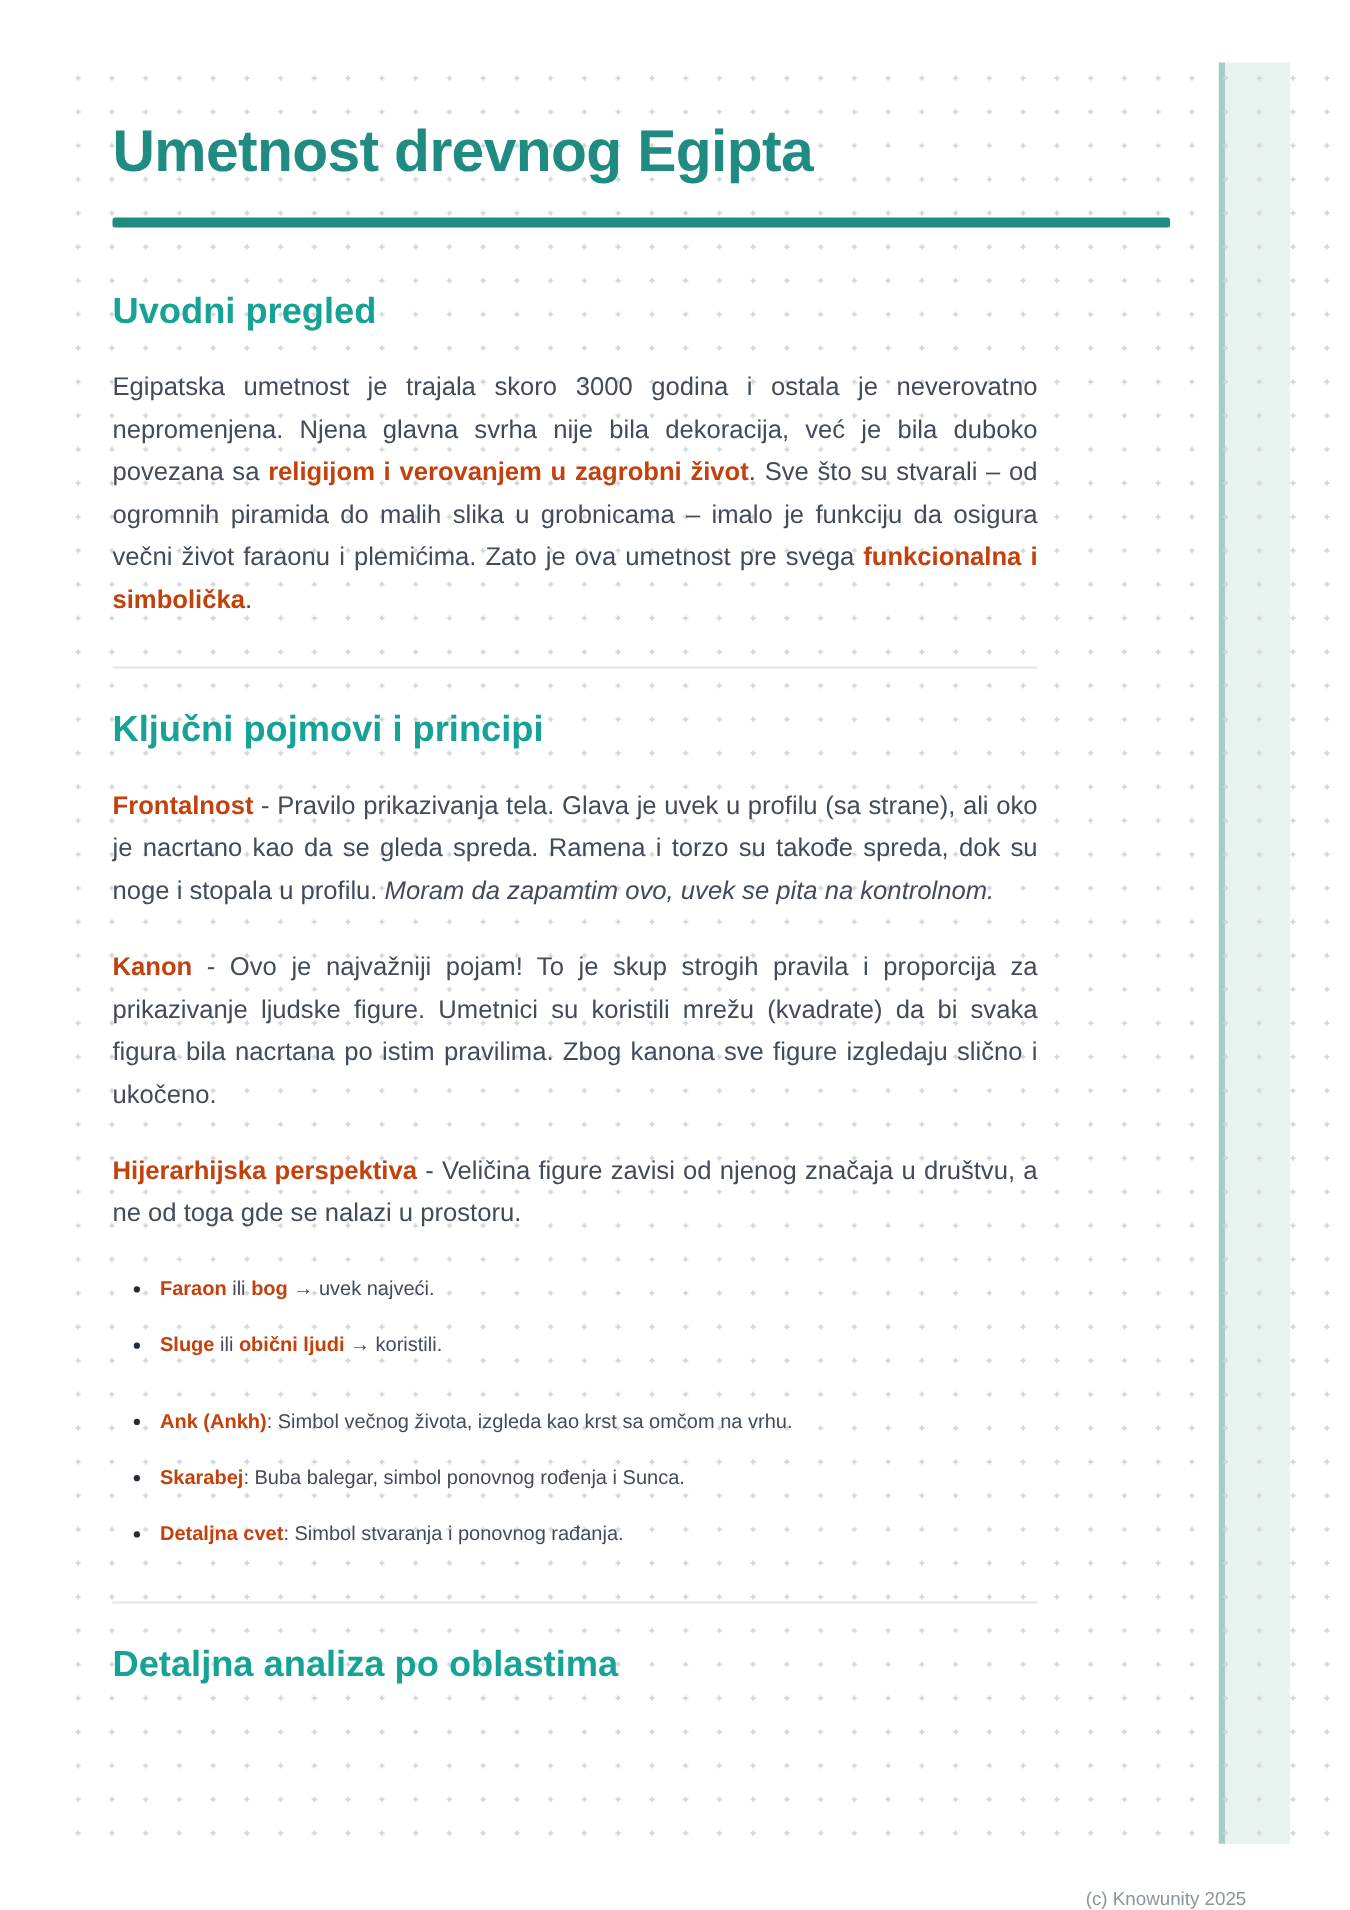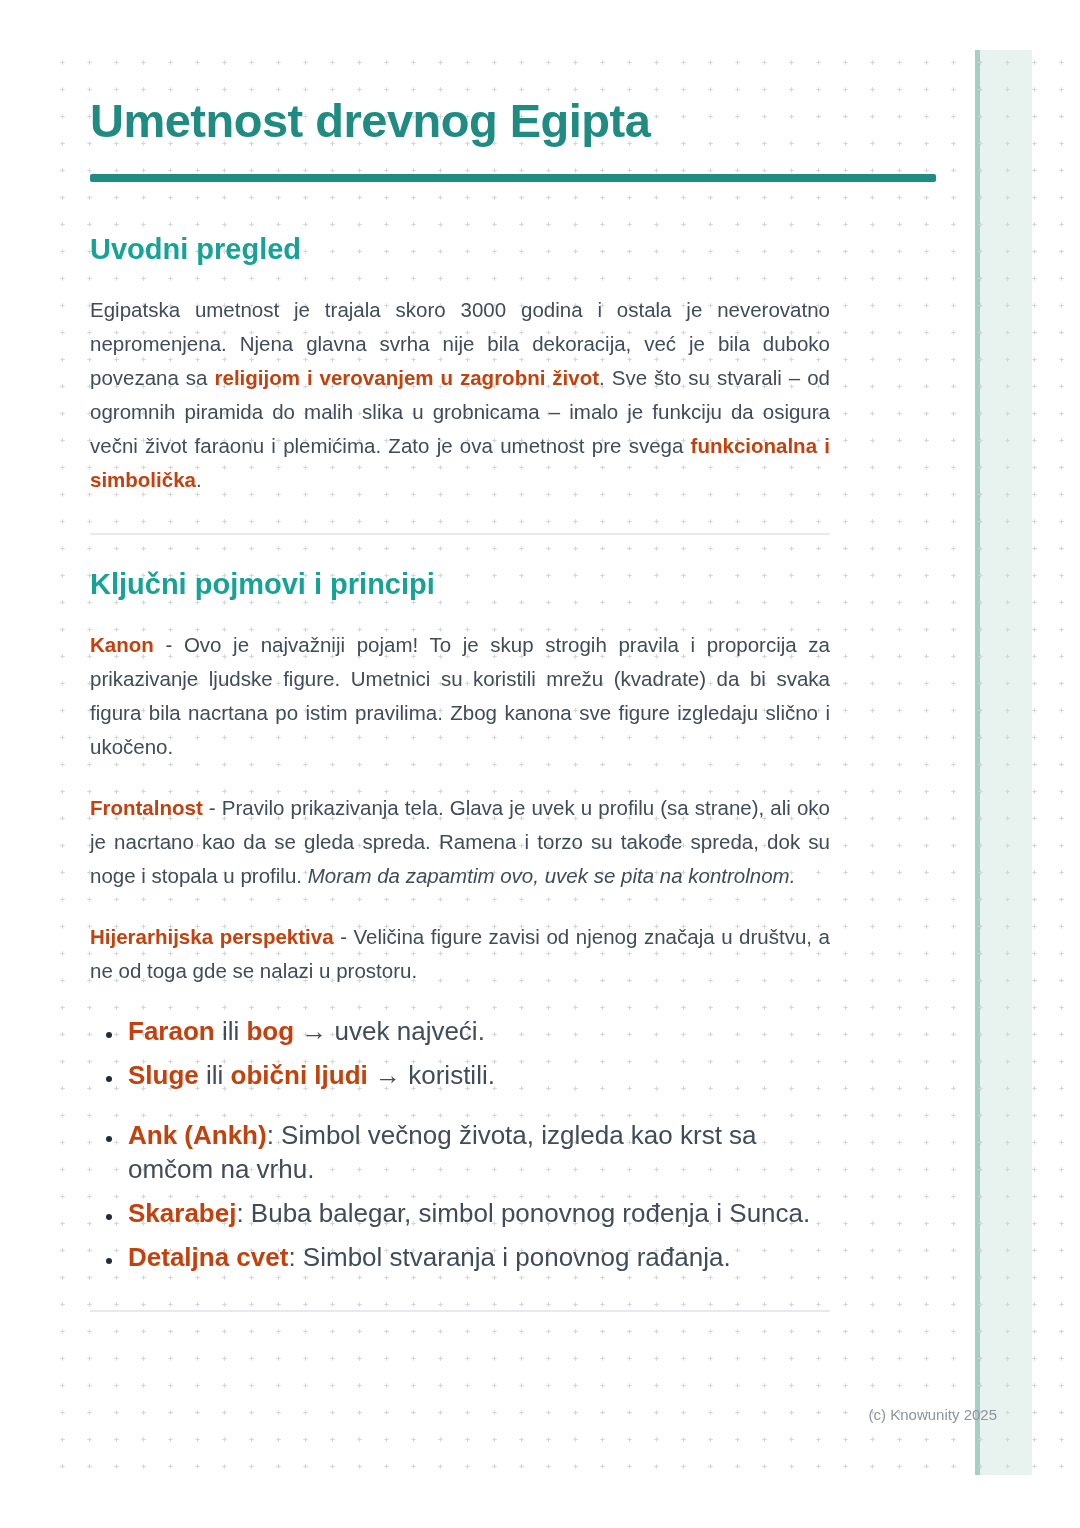--- a/index.html
+++ b/index.html
@@ -73,37 +73,37 @@
   }
   strong { font-weight: 700; color: #c2410c; }
   em { font-style: italic; }
   ul {
     margin: 26px 0 0 0;
     padding: 0 0 0 34px;
     width: 706px;
     list-style: disc;
   }
   li {
-    font-size: 26px;
+    font-size: 16px;
     line-height: 34px;
     color: #414b59;
     padding-left: 4px;
     margin-top: 10px;
   }
   li:first-child { margin-top: 0; }
   li::marker { color: #232c39; font-size: 19px; }
   hr.divider {
     border: none;
     border-top: 2px solid #e8e9ec;
     width: 740px;
     margin: 36px 0 0 0;
   }
   .footer {
     position: absolute;
-    top: 1406px;
+    top: 1511px;
     right: 67px;
     z-index: 3;
     font-size: 15px;
     color: #8d949c;
   }
 </style>
 </head>
 <body>
 
 <div class="page">
@@ -119,33 +119,37 @@
       <div class="blocks">
           <p><span>Egipatska umetnost je trajala skoro 3000 godina i ostala je neverovatno nepromenjena. Njena glavna svrha nije bila dekoracija, već je bila duboko povezana sa </span><strong>religijom i verovanjem u zagrobni život</strong><span>. Sve što su stvarali – od ogromnih piramida do malih slika u grobnicama – imalo je funkciju da osigura večni život faraonu i plemićima. Zato je ova umetnost pre svega </span><strong>funkcionalna i simbolička</strong><span>.</span></p>
         </div>
     </section>
 
     <hr class="divider">
 
     <section>
       <h2>Ključni pojmovi i principi</h2>
       <div class="blocks">
+          <p><strong>Frontalnost</strong><span> - Pravilo prikazivanja tela. Glava je uvek u profilu (sa strane), ali oko je nacrtano kao da se gleda spreda. Ramena i torzo su takođe spreda, dok su noge i stopala u profilu. </span><em>Moram da zapamtim ovo, uvek se pita na kontrolnom.</em></p>
           <p><strong>Kanon</strong><span> - Ovo je najvažniji pojam! To je skup strogih pravila i proporcija za prikazivanje ljudske figure. Umetnici su koristili mrežu (kvadrate) da bi svaka figura bila nacrtana po istim pravilima. Zbog kanona sve figure izgledaju slično i ukočeno.</span></p>
-          <p><strong>Frontalnost</strong><span> - Pravilo prikazivanja tela. Glava je uvek u profilu (sa strane), ali oko je nacrtano kao da se gleda spreda. Ramena i torzo su takođe spreda, dok su noge i stopala u profilu. </span><em>Moram da zapamtim ovo, uvek se pita na kontrolnom.</em></p>
           <p><strong>Hijerarhijska perspektiva</strong><span> - Veličina figure zavisi od njenog značaja u društvu, a ne od toga gde se nalazi u prostoru.</span></p>
           <ul>
             <li><strong>Faraon</strong><span> ili </span><strong>bog</strong><span> → uvek najveći.</span></li>
             <li><strong>Sluge</strong><span> ili </span><strong>obični ljudi</strong><span> → koristili.</span></li>
           </ul>
           <ul>
             <li><strong>Ank (Ankh)</strong><span>: Simbol večnog života, izgleda kao krst sa omčom na vrhu.</span></li>
             <li><strong>Skarabej</strong><span>: Buba balegar, simbol ponovnog rođenja i Sunca.</span></li>
             <li><strong>Detaljna cvet</strong><span>: Simbol stvaranja i ponovnog rađanja.</span></li>
           </ul>
         </div>
     </section>
 
     <hr class="divider">
 
+    <section>
+      <h2>Detaljna analiza po oblastima</h2>
+      <div class="blocks"></div>
+    </section>
   </main>
 
   <div class="footer">(c) Knowunity 2025</div>
 </div>
 
 </body></html>

